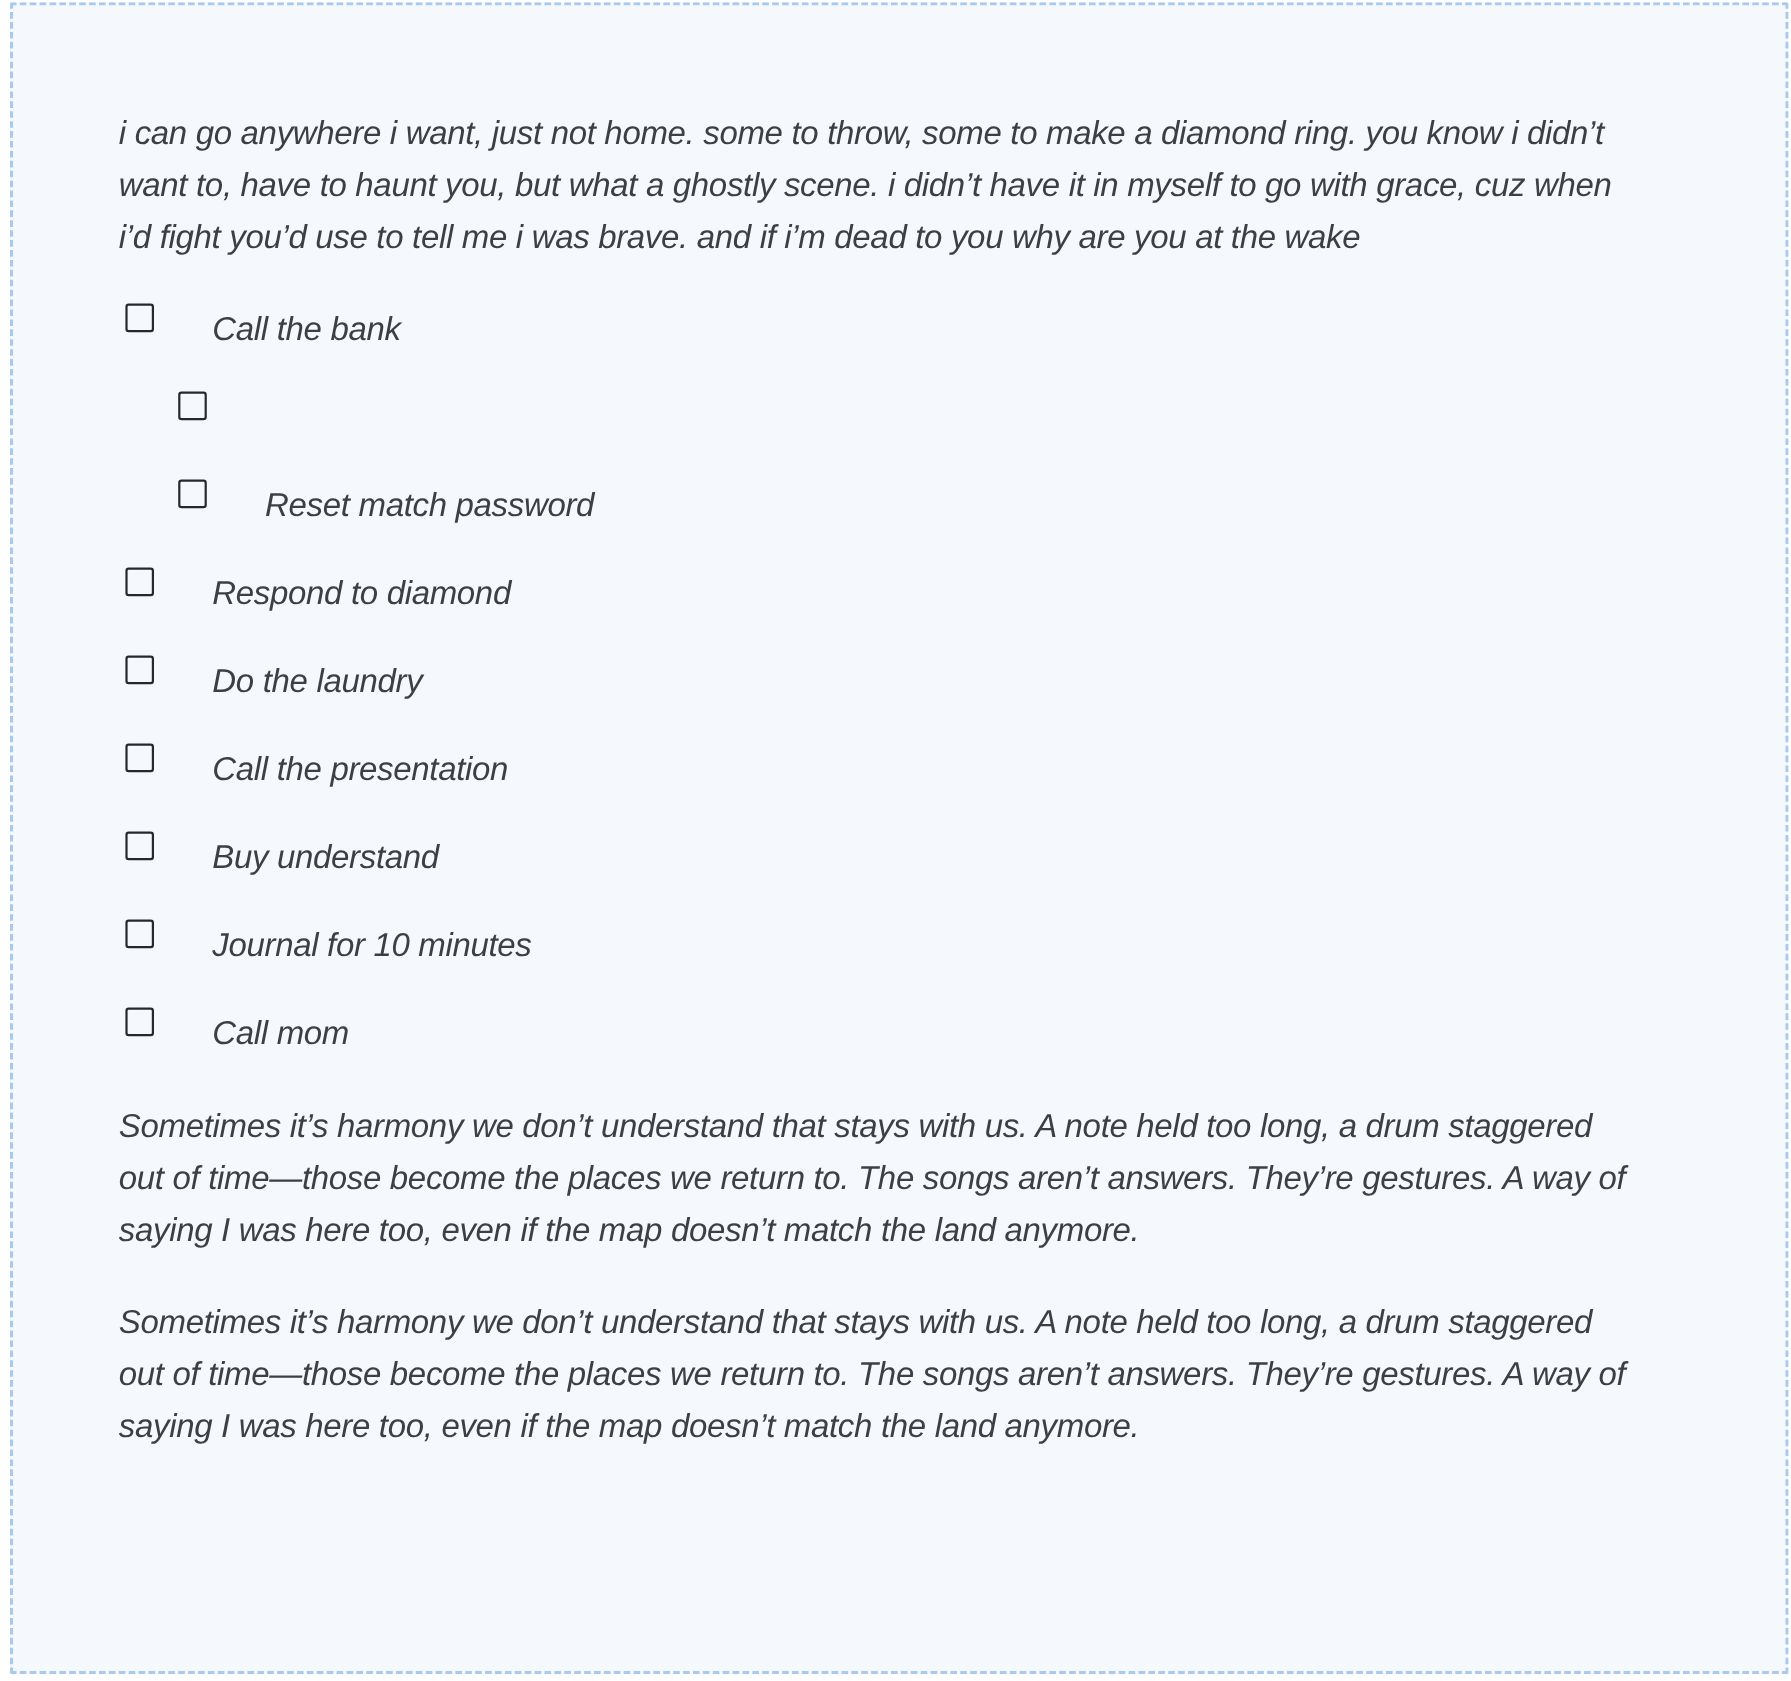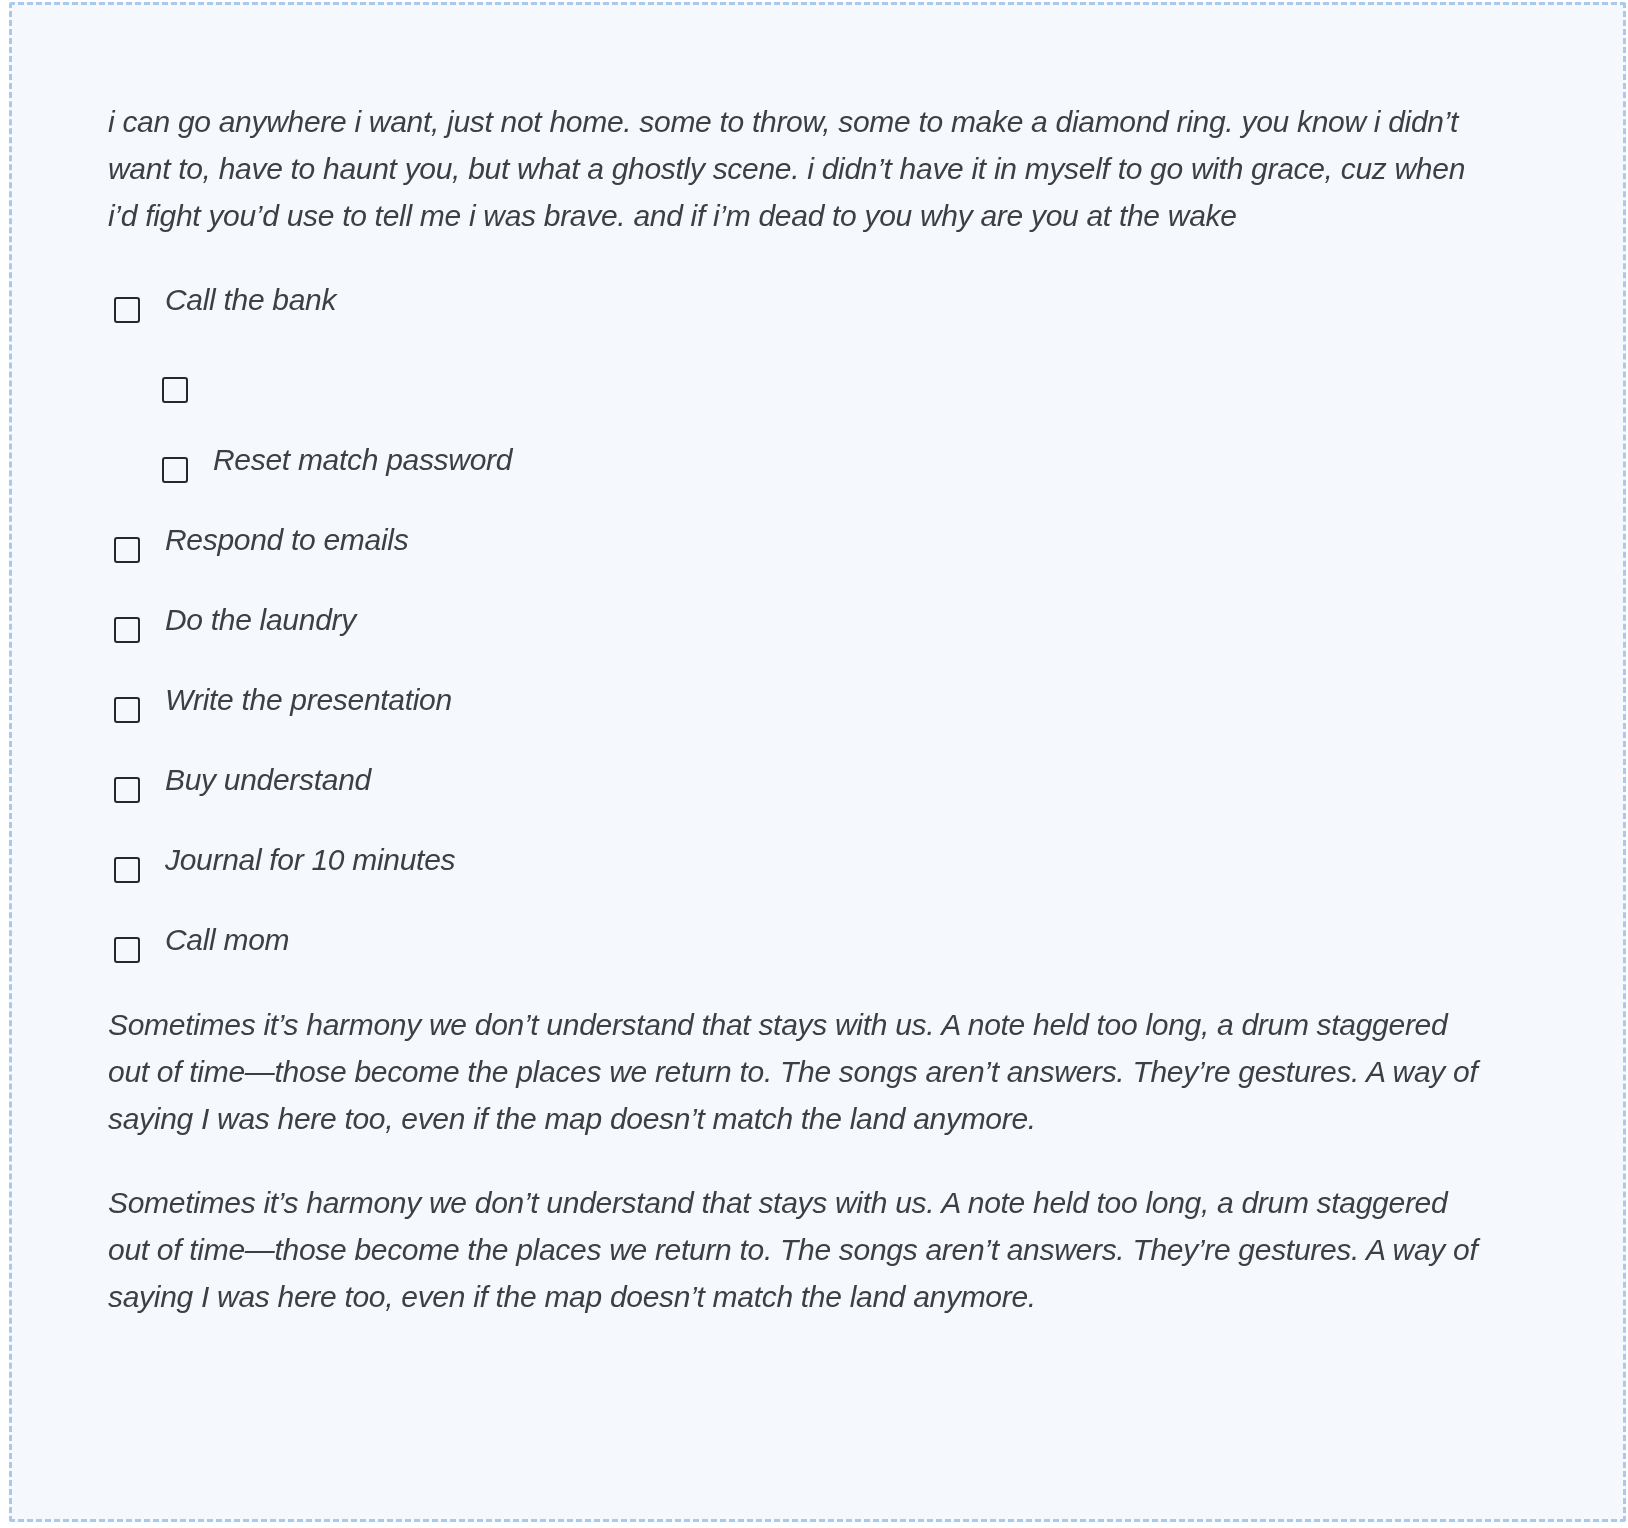--- a/index.html
+++ b/index.html
@@ -38,24 +38,25 @@
   .para:last-child {
     margin-bottom: 0;
   }
   .checklist {
     list-style: none;
     margin: 27px 0 38px 0;
     padding: 0;
   }
   .task {
     display: flex;
-    align-items: flex-end;
+    align-items: flex-start;
     min-height: 47px;
     margin-bottom: 33px;
     padding-left: 6px;
+    gap: 28px;
   }
   .task:last-child {
     margin-bottom: 0;
   }
   .task.nested {
     padding-left: 54px;
   }
   .checkbox {
     box-sizing: border-box;
     width: 26px;
@@ -85,29 +86,29 @@
         </li>
         <li class="task nested">
           <span class="checkbox"></span>
         </li>
         <li class="task nested">
           <span class="checkbox"></span>
           <span class="task-label">Reset match password</span>
         </li>
         <li class="task">
           <span class="checkbox"></span>
-          <span class="task-label">Respond to emails</span>
+          <span class="task-label">Respond to diamond</span>
         </li>
         <li class="task">
           <span class="checkbox"></span>
           <span class="task-label">Do the laundry</span>
         </li>
         <li class="task">
           <span class="checkbox"></span>
-          <span class="task-label">Write the presentation</span>
+          <span class="task-label">Call the presentation</span>
         </li>
         <li class="task">
           <span class="checkbox"></span>
           <span class="task-label">Buy understand</span>
         </li>
         <li class="task">
           <span class="checkbox"></span>
           <span class="task-label">Journal for 10 minutes</span>
         </li>
         <li class="task">

